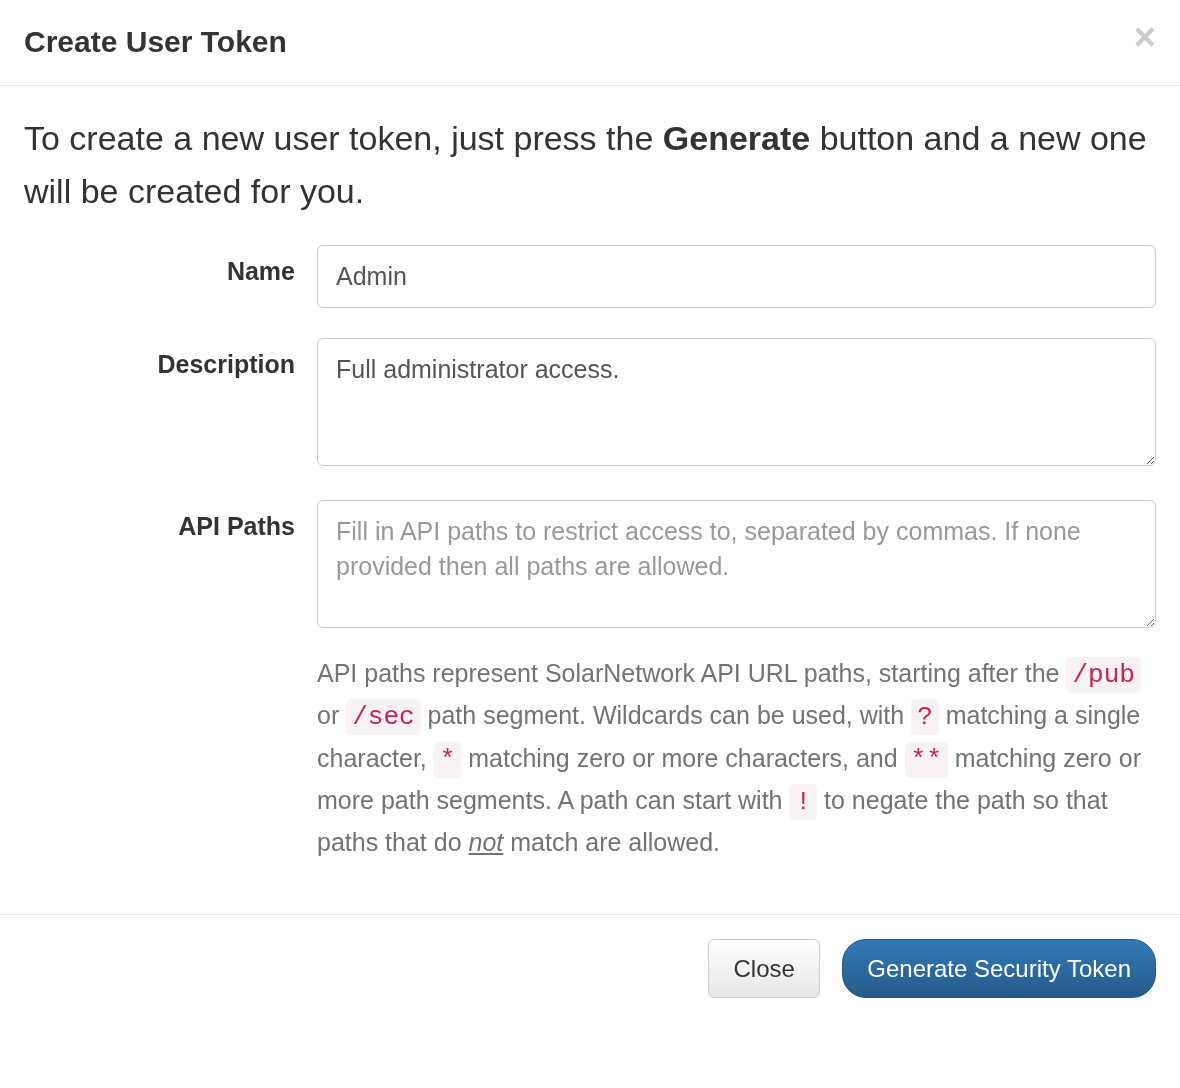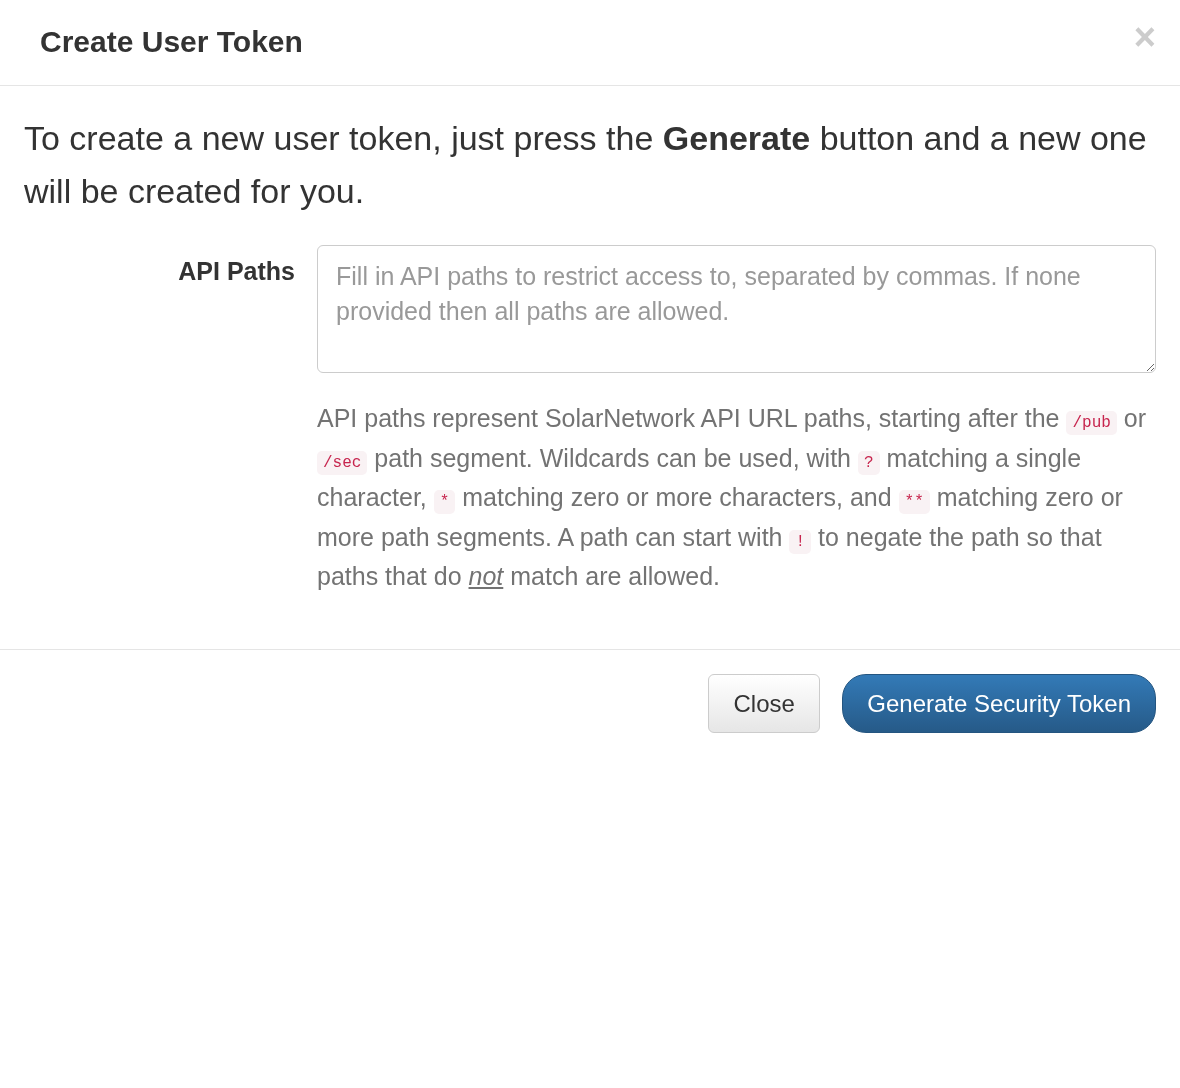--- a/index.html
+++ b/index.html
@@ -7,21 +7,21 @@
       margin: 0;
       padding: 0;
     }
     body {
       font-family: -apple-system, BlinkMacSystemFont, "Helvetica Neue", Helvetica, Arial, sans-serif;
       color: #333;
       background: #fff;
       width: 1180px;
     }
     .modal-header {
-      padding: 22px 40px 24px;
+      padding: 22px 24px 24px;
       border-bottom: 1px solid #e5e5e5;
       position: relative;
     }
     .modal-title {
       font-size: 30px;
       font-weight: 600;
       color: #333;
       line-height: 1.3;
     }
     .close-btn {
@@ -104,21 +104,21 @@
       font-size: 25px;
       color: #737373;
       line-height: 1.58;
     }
     .help-text code {
       font-family: Menlo, Monaco, Consolas, "Courier New", monospace;
       background-color: #f9f2f4;
       color: #c7254e;
       padding: 3px 6px;
       border-radius: 5px;
-      font-size: 16px;
+      font-size: 26px;
     }
     .help-text em {
       font-style: italic;
       text-decoration: underline;
     }
     .modal-footer {
       padding: 24px 24px 28px;
       border-top: 1px solid #e5e5e5;
       text-align: right;
     }
@@ -151,21 +151,33 @@
 <div class="modal-header">
   <h3 class="modal-title">Create User Token</h3>
   <button class="close-btn">×</button>
 </div>
 
 <div class="modal-body">
   <p class="intro-text">
     <span>To create a new user token, just press the </span><strong>Generate</strong><span> button and a new one will be created for you.</span>
   </p>
 
+  <div class="form-row">
+    <label class="form-label">Name</label>
+    <div class="form-field">
+      <input type="text" class="form-input" value="Admin" style="">
+    </div>
+  </div>
 
+  <div class="form-row">
+    <label class="form-label">Description</label>
+    <div class="form-field">
+      <textarea class="form-textarea textarea-desc" style="">Full administrator access.</textarea>
+    </div>
+  </div>
 
   <div class="form-row">
     <label class="form-label">API Paths</label>
     <div class="form-field">
       <textarea class="form-textarea textarea-api" placeholder="Fill in API paths to restrict access to, separated by commas. If none provided then all paths are allowed." style=""></textarea>
       <p class="help-text">
         <span>API paths represent SolarNetwork API URL paths, starting after the </span><code>/pub</code><span> or </span><code>/sec</code><span> path segment. Wildcards can be used, with </span><code>?</code><span> matching a single character, </span><code>*</code><span> matching zero or more characters, and </span><code>**</code><span> matching zero or more path segments. A path can start with </span><code>!</code><span> to negate the path so that paths that do </span><em>not</em><span> match are allowed.</span>
       </p>
     </div>
   </div>

